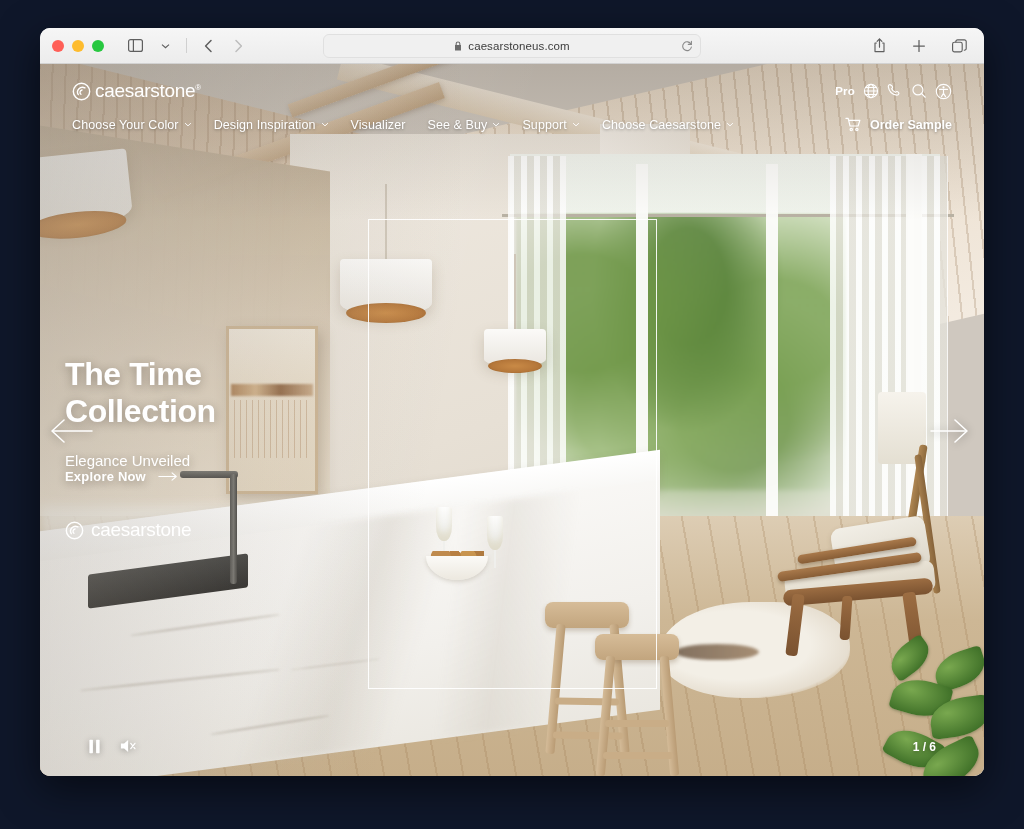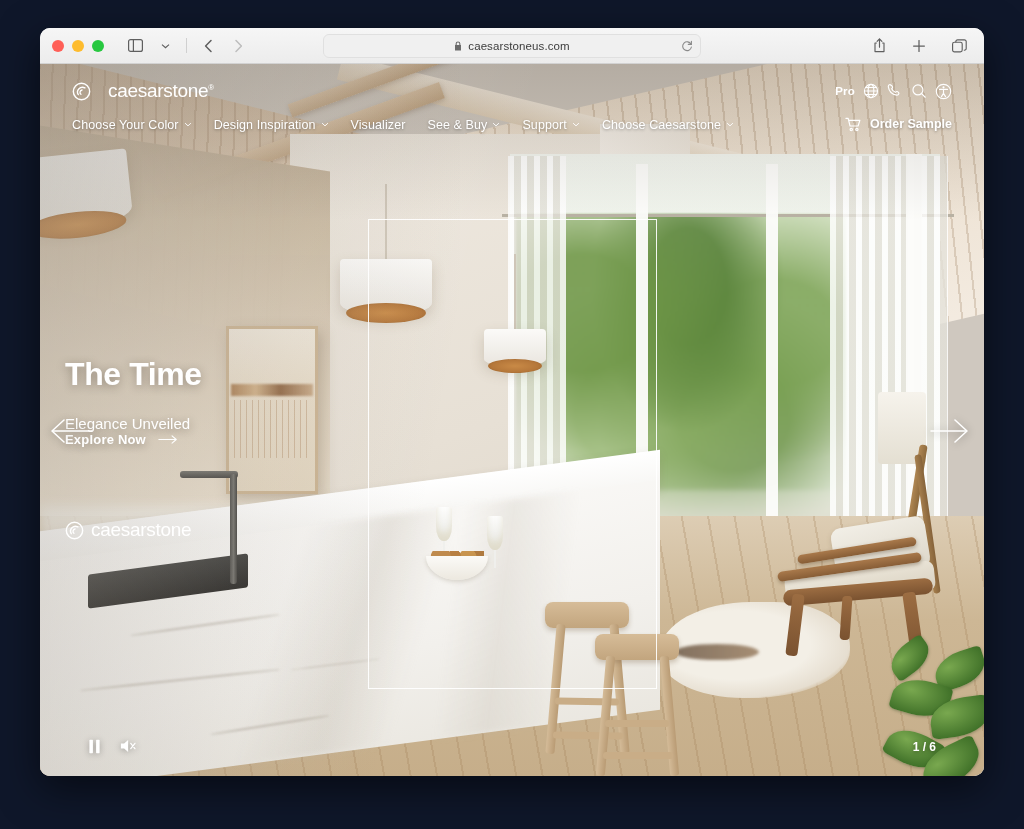--- a/index.html
+++ b/index.html
@@ -389,40 +389,40 @@
     background:linear-gradient(100deg, rgba(120,110,96,.30) 0%, rgba(140,130,115,.10) 55%, rgba(0,0,0,0) 85%);
     pointer-events:none;
   }
 
   
   #site-header{
     position:absolute; left:0; top:0; width:100%; z-index:20;
     padding:16px 32px 0 32px; color:#fff;
   }
   .hdr-row1{ display:flex; align-items:center; justify-content:space-between; }
-  .brand{ display:flex; align-items:center; gap:17px; }
+  .brand{ display:flex; align-items:center; gap:4px; }
   .brand-word{
     font-size:19px; letter-spacing:-.3px; font-weight:400; color:#fff;
     position:relative;
   }
   .brand-tm{ font-size:8px; vertical-align:super; }
   .hdr-right{ display:flex; align-items:center; gap:8px; }
   .pro-text{ font-size:11.5px; font-weight:700; letter-spacing:.2px; }
   .ico{ display:inline-flex; align-items:center; justify-content:center; color:#fff; }
 
   .hdr-row2{ display:flex; align-items:center; justify-content:space-between; margin-top:15px; }
   #mainnav{ display:flex; align-items:center; gap:22px; }
   .nav-item{
     display:flex; align-items:center; gap:5px;
     font-size:12.5px; color:#fff; letter-spacing:.1px;
     text-shadow:0 1px 3px rgba(0,0,0,.35);
     white-space:nowrap;
   }
   .order-sample{
-    display:flex; align-items:flex-start; gap:8px;
+    display:flex; align-items:center; gap:8px;
     font-size:12.5px; font-weight:700; color:#fff;
     text-shadow:0 1px 3px rgba(0,0,0,.35);
   }
 
   
   #hero-copy{
     position:absolute; left:25px; top:292px; z-index:18; color:#fff;
   }
   .hero-title{
     font-size:32px; line-height:1.16; font-weight:700; letter-spacing:-.4px;
@@ -754,20 +754,21 @@
               </svg>
             </span>
             <span>Order Sample</span>
           </span>
         </div>
       </div>
 
       <div id="hero-copy">
         <div class="hero-title">
           <div>The Time</div>
+          <div>Collection</div>
         </div>
         <div class="hero-sub">Elegance Unveiled</div>
         <div class="hero-cta">
           <span>Explore Now</span>
           <span class="ico">
             <svg width="20" height="9" viewBox="0 0 22 10" fill="none" stroke="#fff" stroke-width="1.15" stroke-linecap="round" stroke-linejoin="round">
               <line x1="0.8" y1="5" x2="19.5" y2="5"></line>
               <polyline points="15.5,1 20.2,5 15.5,9"></polyline>
             </svg>
           </span>

